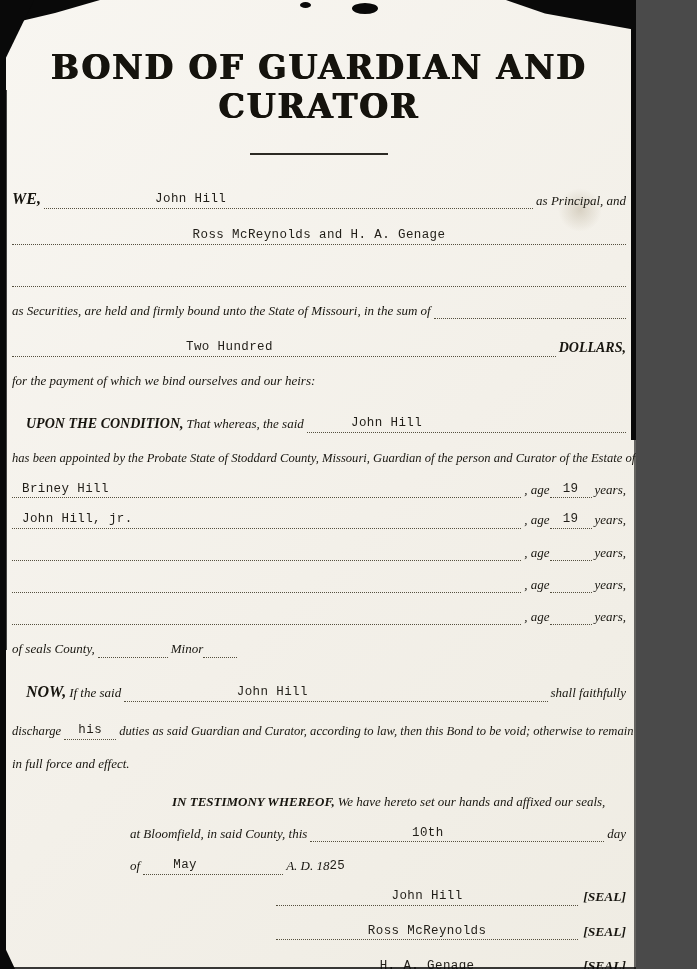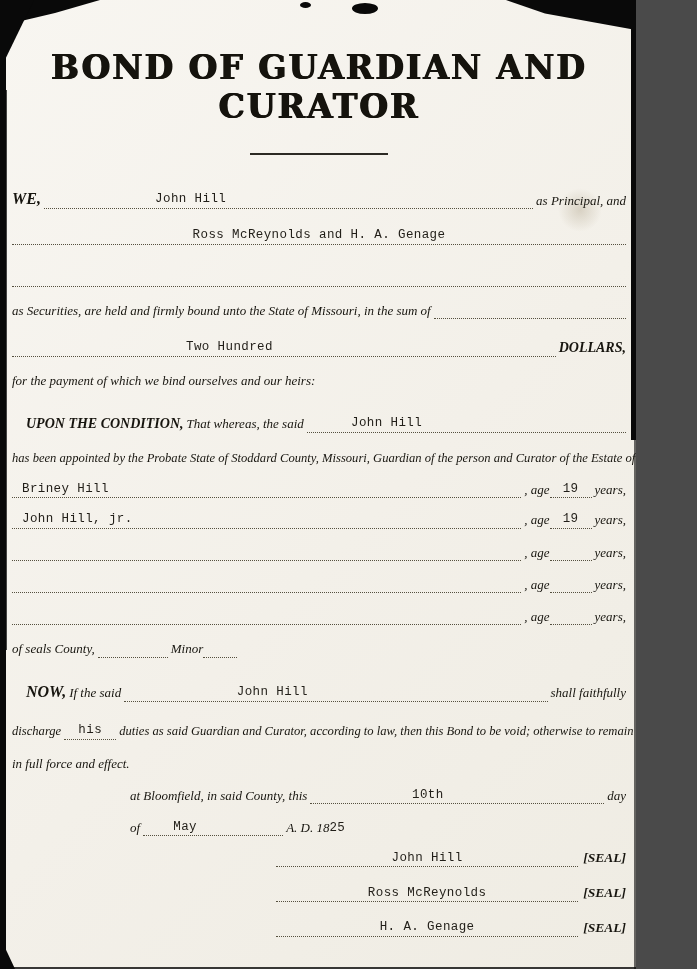--- a/index.html
+++ b/index.html
@@ -210,20 +210,24 @@
       <span class="dots" style="flex:0 0 52px;">
         <span class="typed">his</span>
       </span>
       <span class="lbl after">duties as said Guardian and Curator, according to law, then this Bond to be void; otherwise to remain</span>
     </div>
 
     <div class="line mt16">
       <span class="lbl">in full force and effect.</span>
     </div>
 
+    <div class="line mt22 indent-a">
+      <span class="lbl bold">IN TESTIMONY WHEREOF,</span>
+      <span class="lbl">We have hereto set our hands and affixed our seals,</span>
+    </div>
 
     <div class="line mt16 indent-b">
       <span class="lbl">at Bloomfield, in said County, this</span>
       <span class="dots">
         <span class="typed p40">10th</span>
       </span>
       <span class="lbl after">day</span>
     </div>
 
     <div class="line mt16 indent-b">

